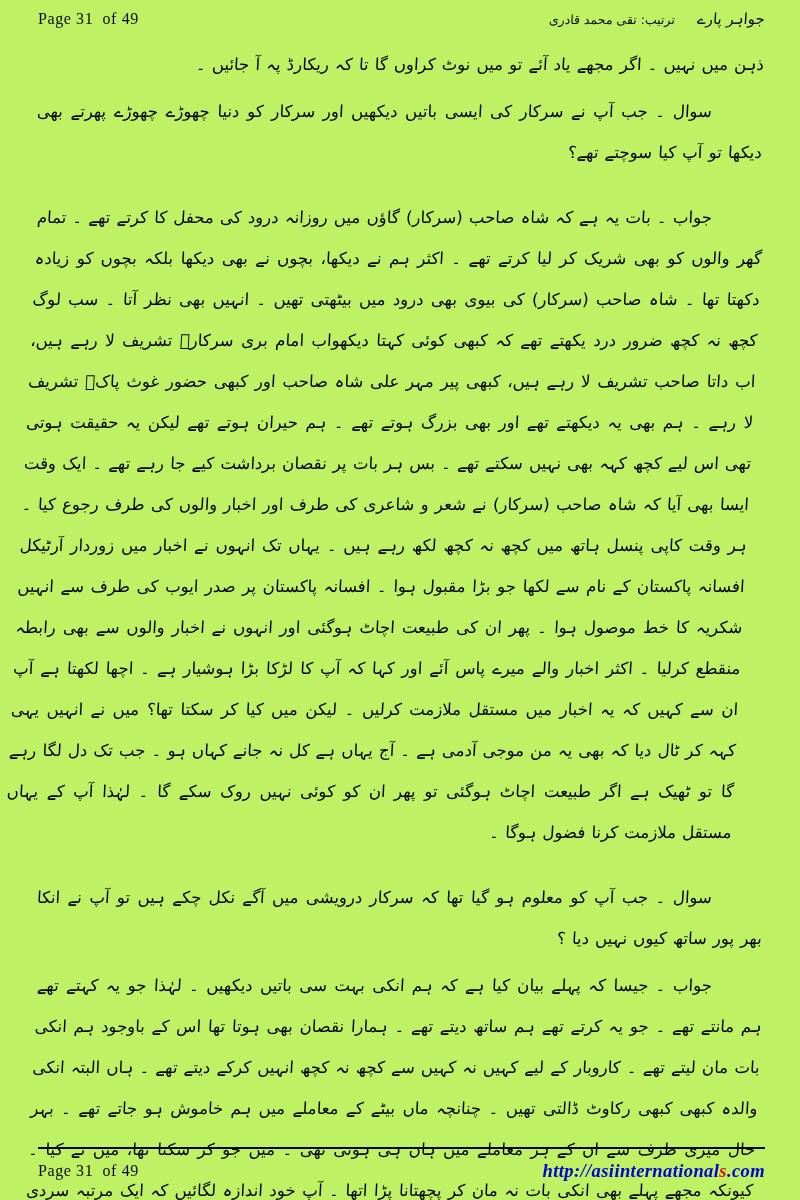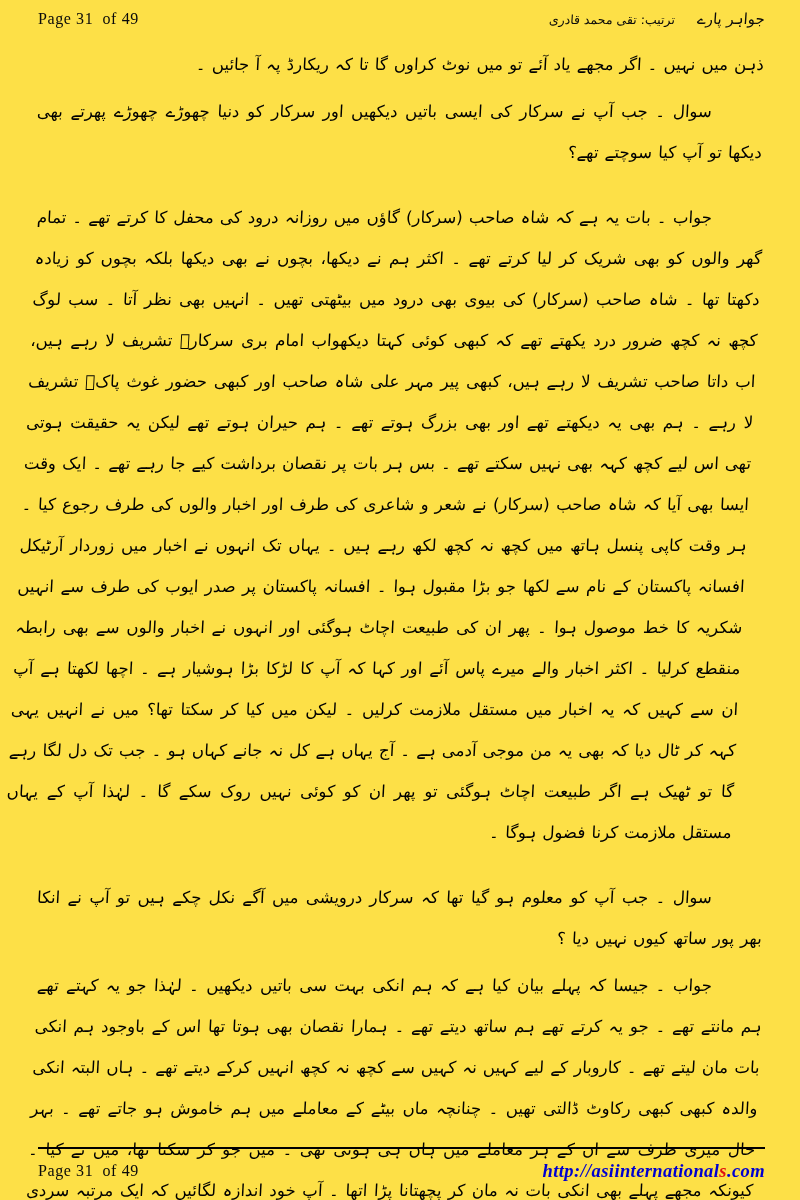--- a/index.html
+++ b/index.html
@@ -10,21 +10,21 @@
   }
   body {
     font-family: "Liberation Serif", "DejaVu Serif", serif;
     color: #000000;
   }
   #page {
     position: relative;
     width: 800px;
     height: 1200px;
     margin: 0 auto;
-    background: #fde047;
+    background: #bef264;
     overflow: hidden;
     box-sizing: border-box;
   }
 
   
   .page-header {
     position: absolute;
     top: 10px;
     left: 38px;
     right: 35px;

